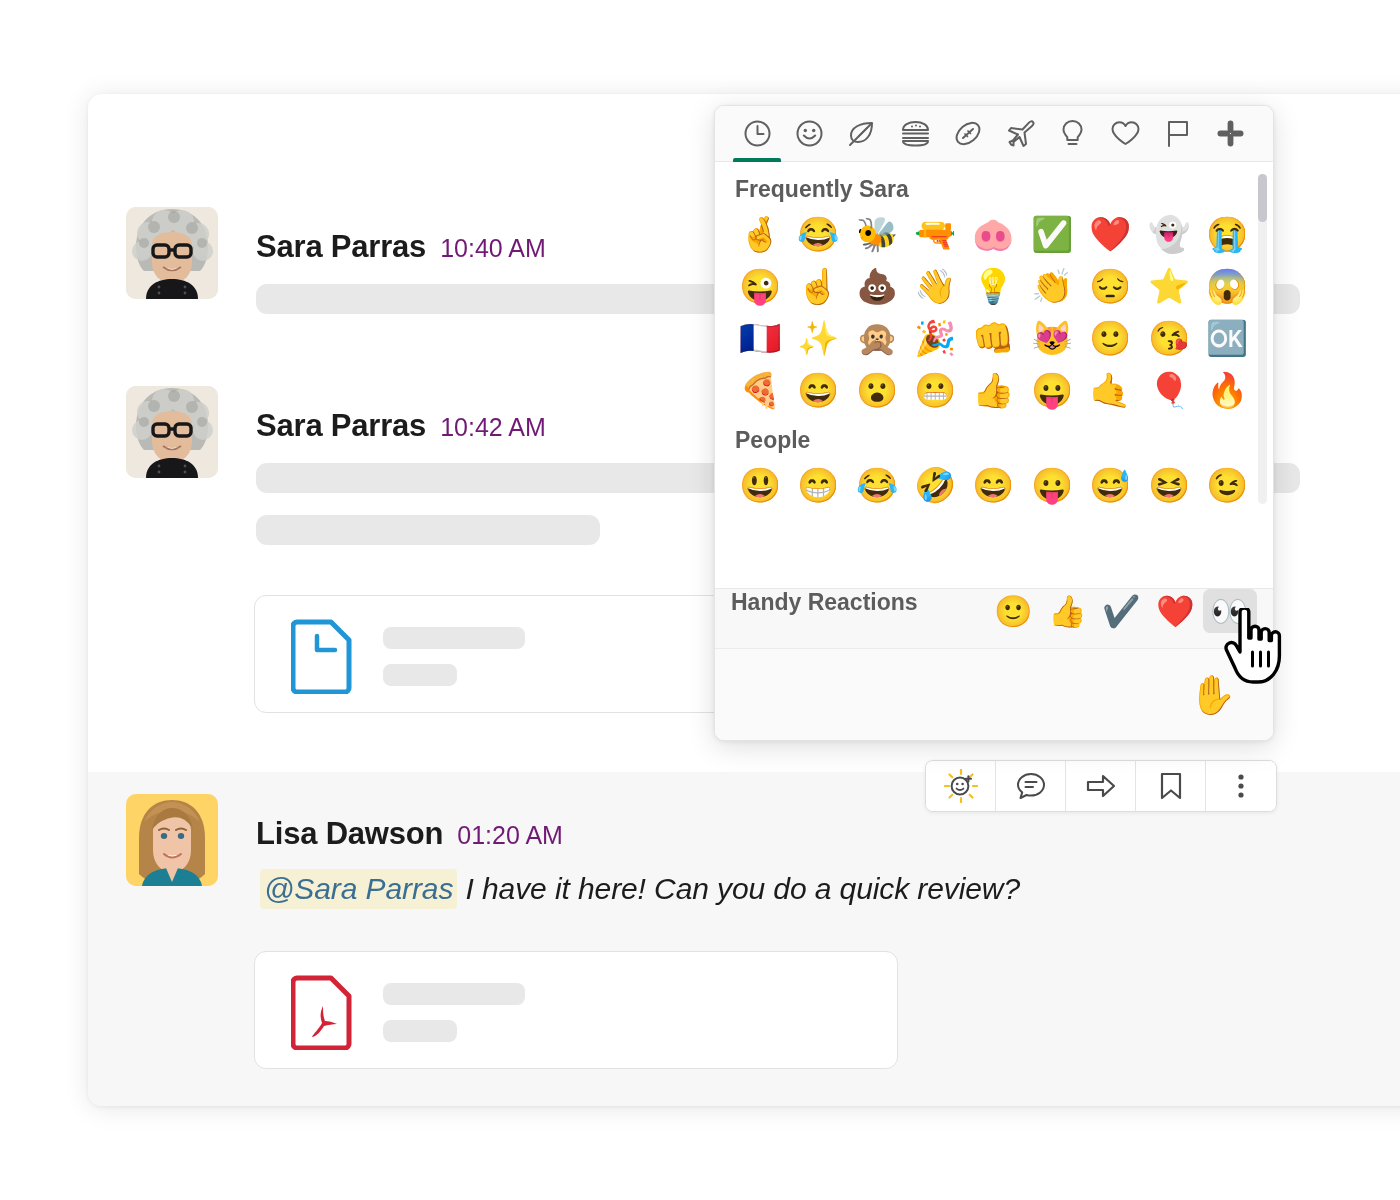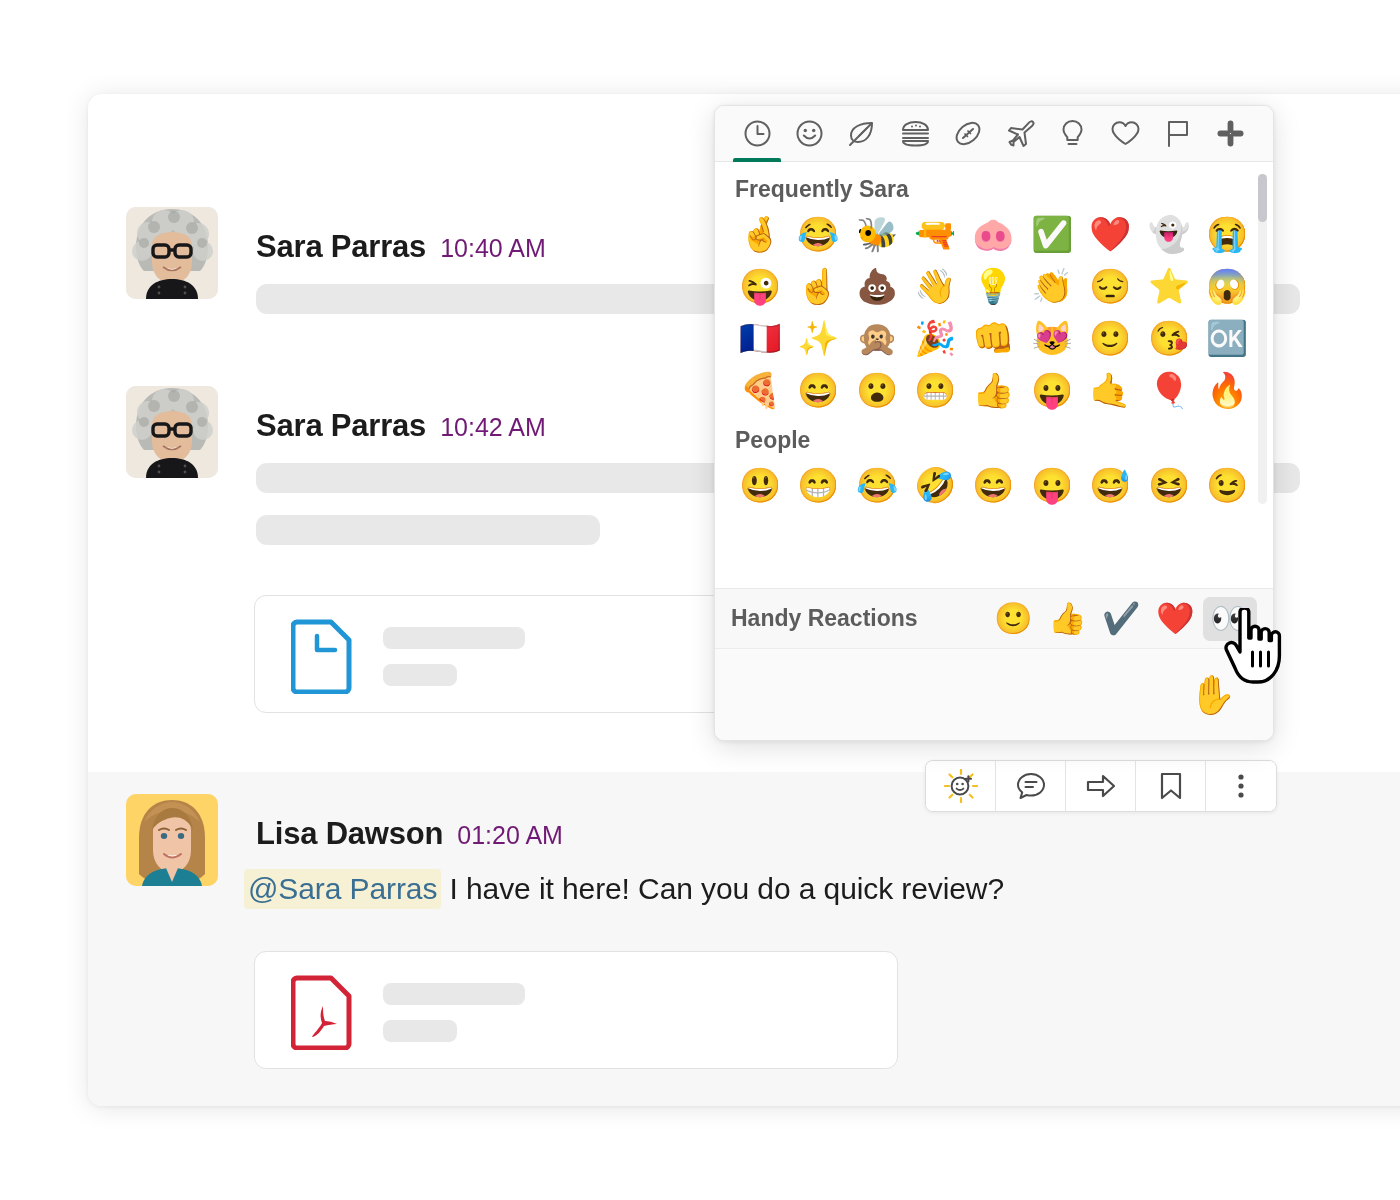--- a/index.html
+++ b/index.html
@@ -184,21 +184,21 @@
     left: 0; top: 0;
     width: 9px; height: 48px;
     background: #c7c7cd;
     border-radius: 5px;
   }
 
   .handy-bar {
     height: 60px;
     background: #f8f8f8;
     border-top: 1px solid #e8e8e8;
-    display: flex; align-items: center;
+    display: flex; align-items: flex-start;
     padding: 0 16px;
     gap: 0;
   }
   .handy-label {
     font-size: 23px; font-weight: 700; color: #5c5c5c;
     flex: 1;
   }
   .handy-emoji {
     width: 54px; height: 44px;
     display: flex; align-items: center; justify-content: center;
@@ -363,21 +363,21 @@
           <path d="M38 60 Q46 67 55 60" stroke="#c0715f" stroke-width="2" fill="none" stroke-linecap="round"></path>
 
           <path d="M16 92 C18 80 30 74 46 74 C62 74 74 80 76 92 Z" fill="#1d7f94"></path>
           <path d="M40 74 L46 88 L52 74 Z" fill="#f0c4a6"></path>
         </svg>
       </div>
       <div class="msg-head" style="left:168px; top:44px;">
         <span class="msg-name">Lisa Dawson</span>
         <span class="msg-time">01:20 AM</span>
       </div>
-      <div class="msg-text" style="left:156px; top:100px;">
+      <div class="msg-text" style="left:172px; top:100px;font-style:italic;">
         <span class="mention">@Sara Parras</span><span> I have it here! Can you do a quick review?</span>
       </div>
 
       <div class="file-card" style="left:166px; top:179px; width:644px; height:118px;">
         <div class="file-icon" style="left:36px; top:20px;">
           <svg width="64" height="78" viewBox="0 0 64 78">
             <path d="M6 6 h34 l18 18 v48 a4 4 0 0 1 -4 4 h-48 a4 4 0 0 1 -4 -4 v-62 a4 4 0 0 1 4 -4 z" fill="#fff" stroke="#d32437" stroke-width="5" stroke-linejoin="round"></path>
             <path d="M32 34 c-3 6 -3 12 -1 17 c-3 6 -9 11 -10 14 c4 0 9 -6 12 -11 c4 -1 9 -2 13 -2 c-4 -2 -9 -3 -12 -3 c-2 -5 -2 -10 -2 -15 z" fill="#d32437"></path>
           </svg>
         </div>

